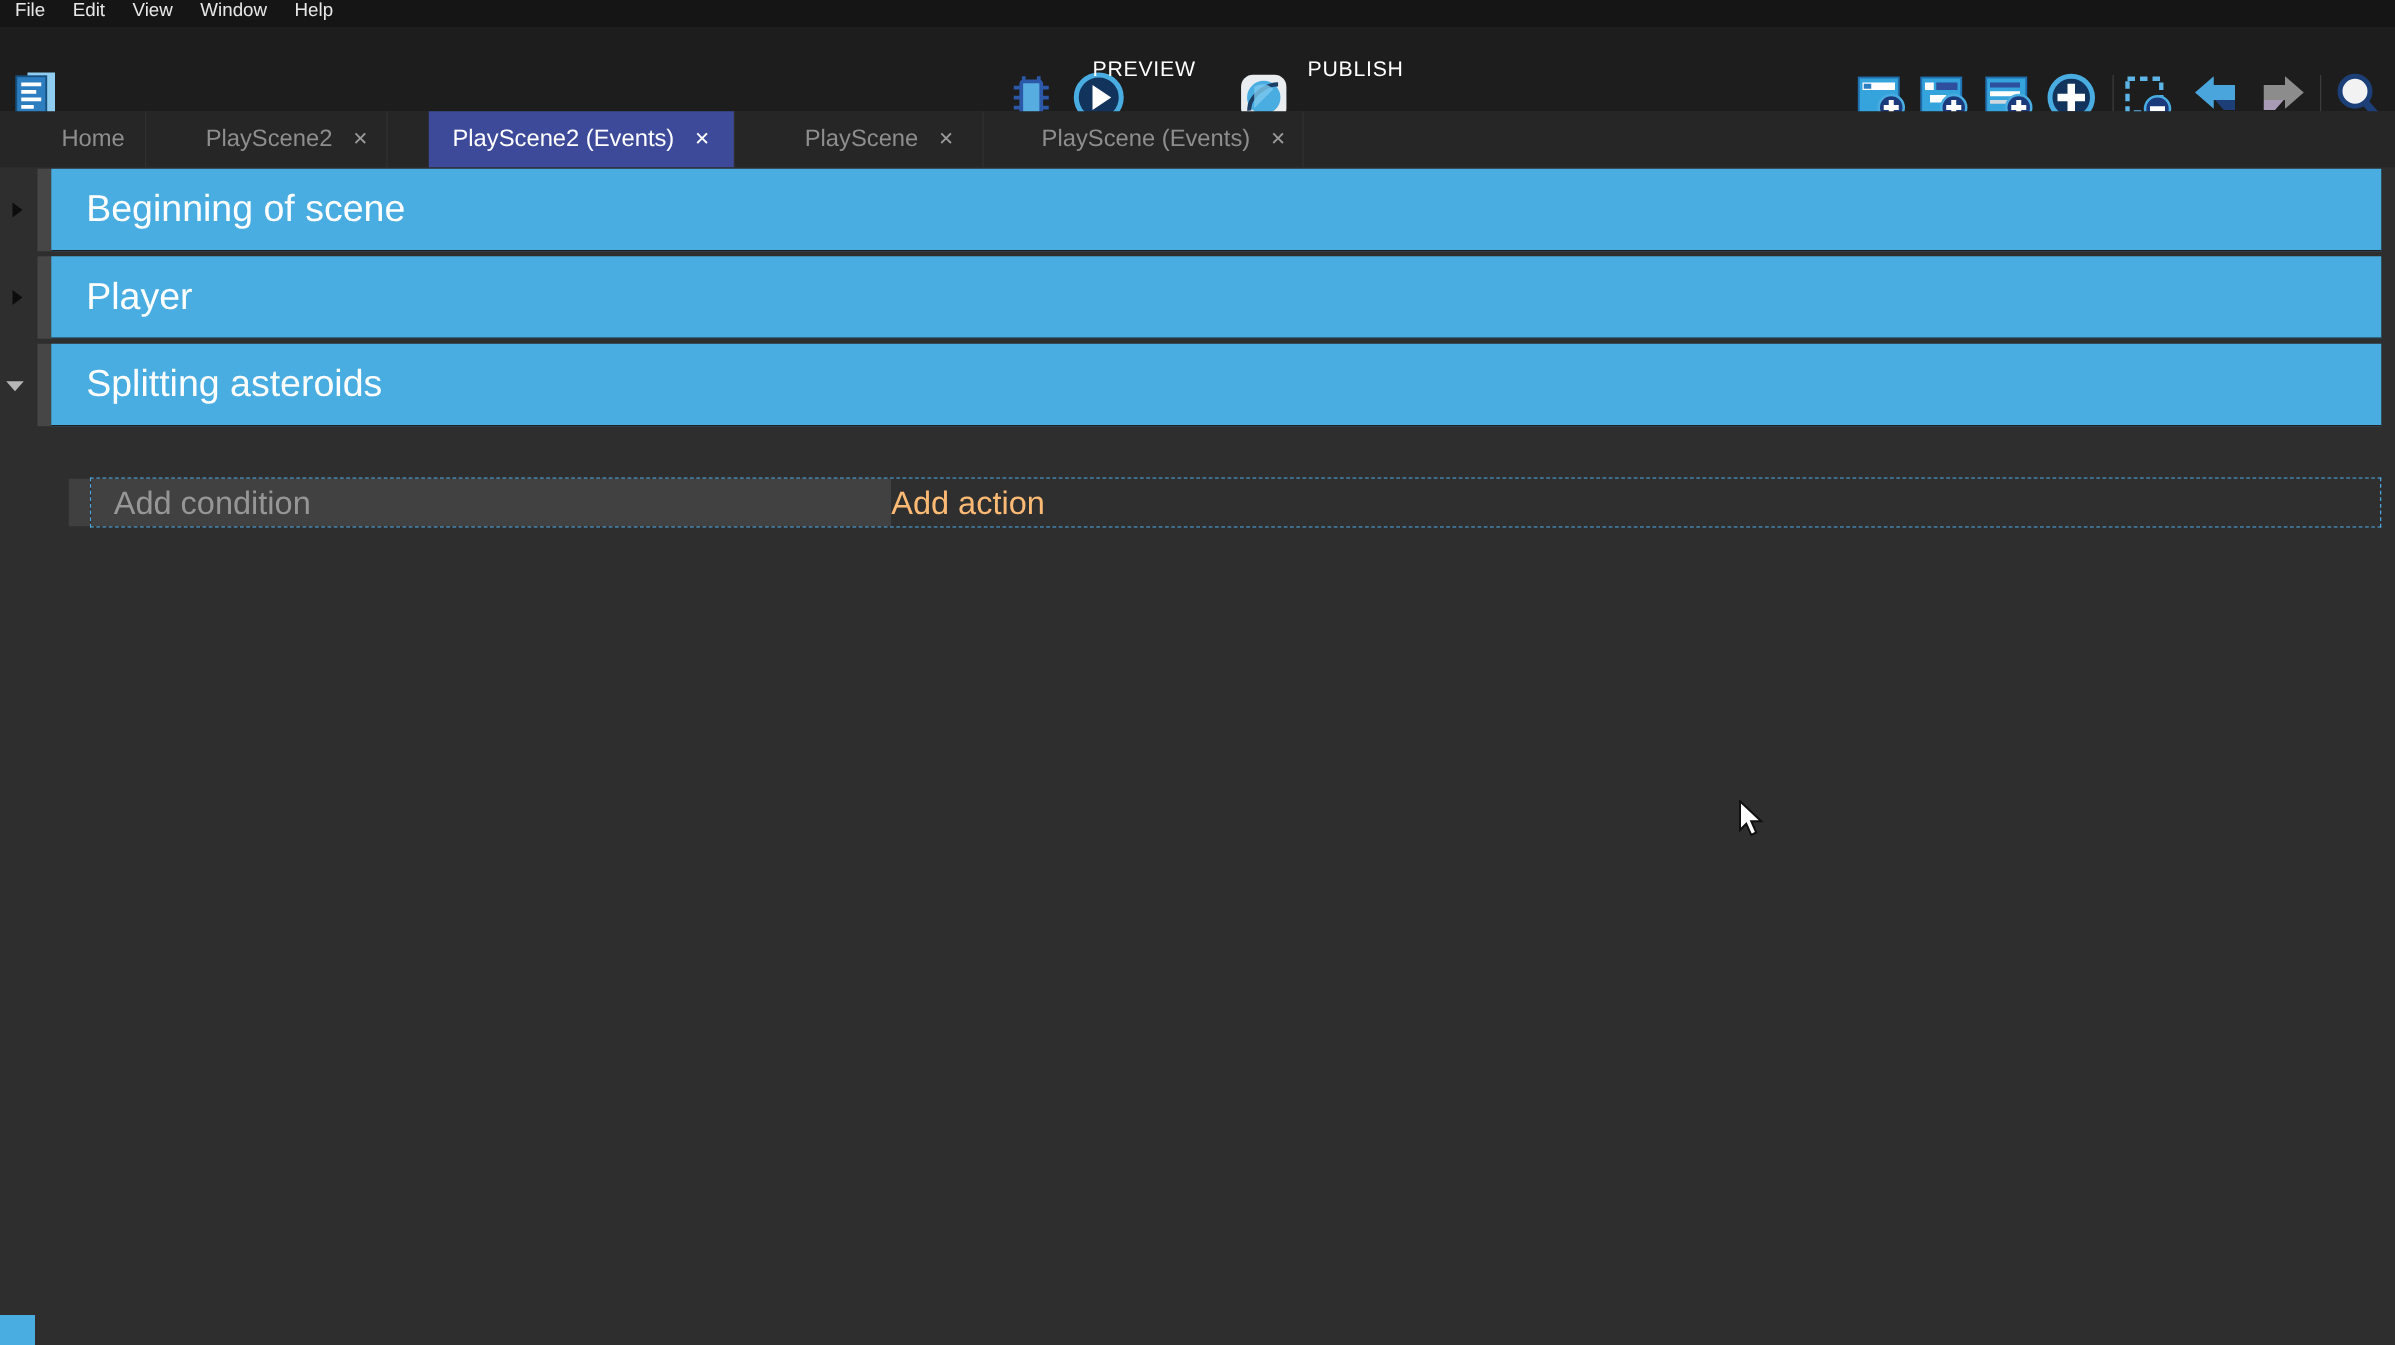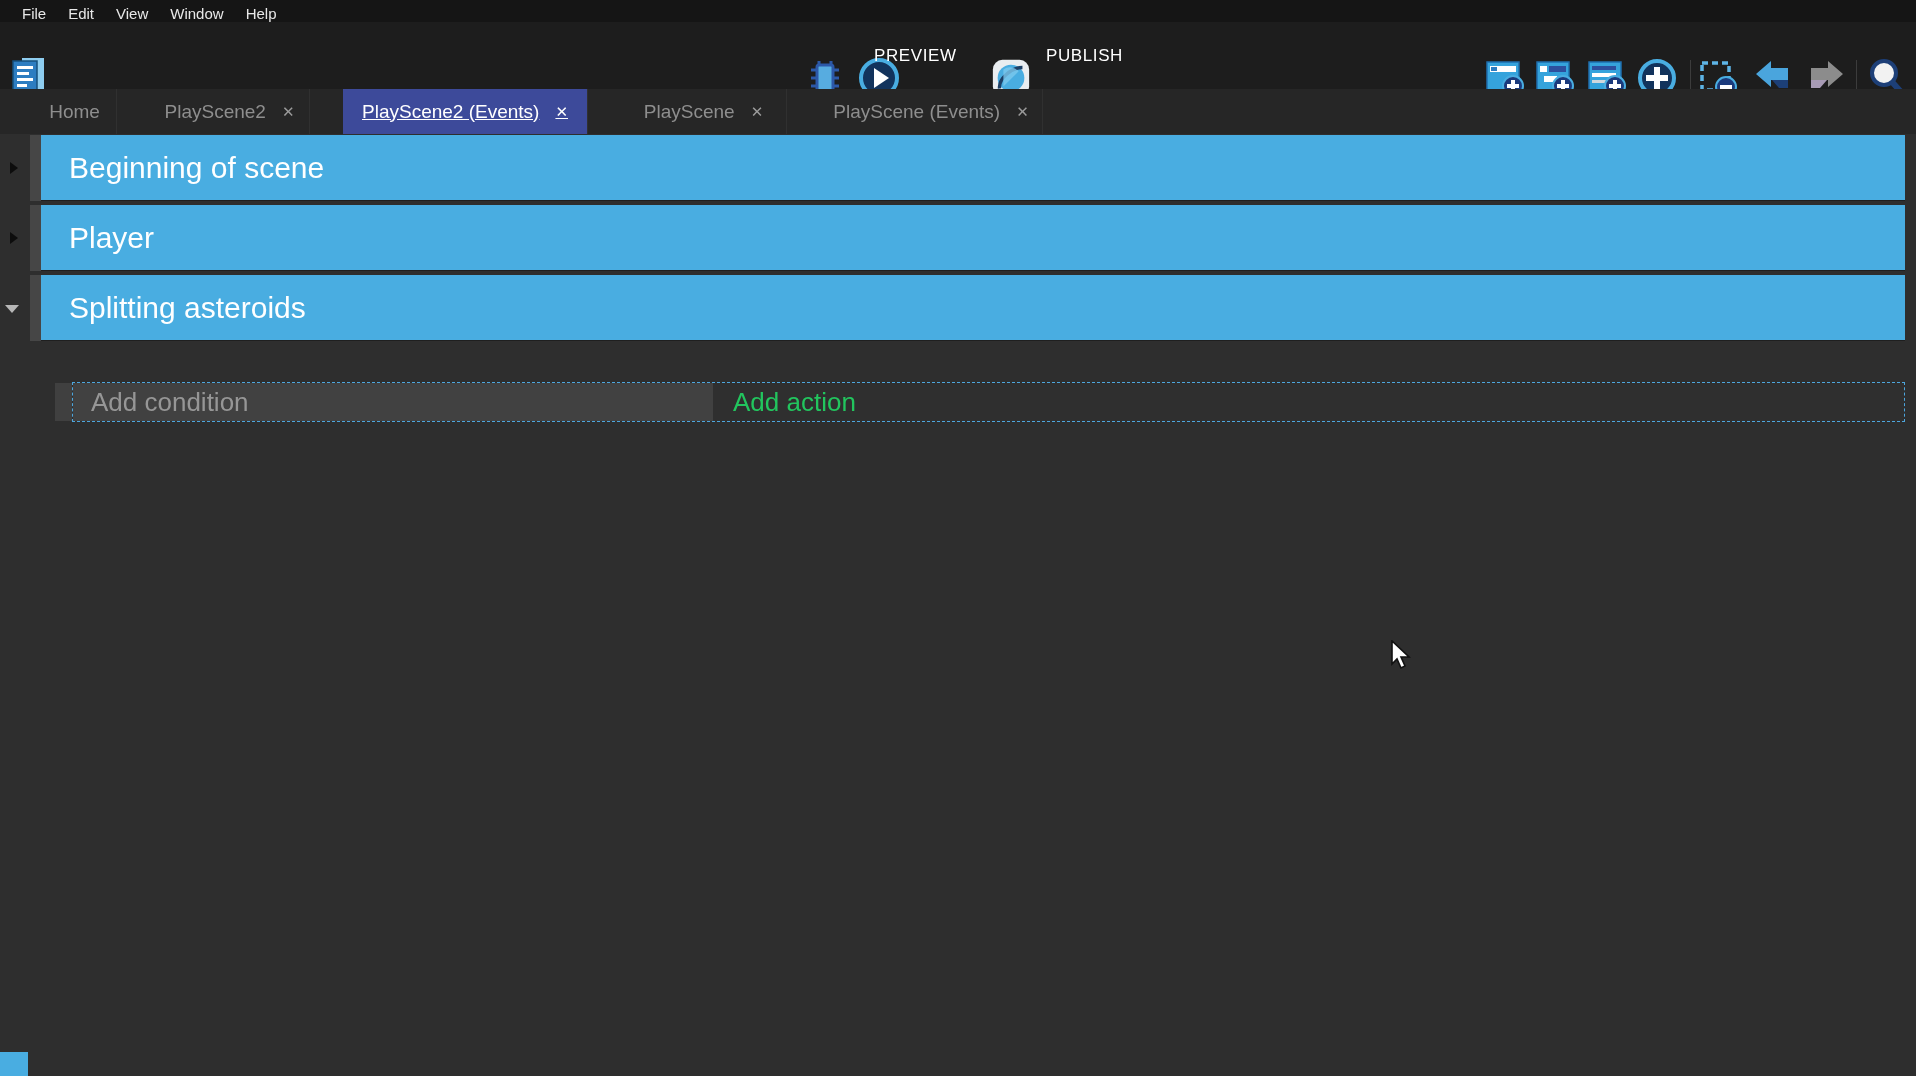--- a/index.html
+++ b/index.html
@@ -1,36 +1,36 @@
 <!DOCTYPE html>
 <html><head>
 <meta charset="utf-8">
 <style>
   html,body{margin:0;padding:0;background:#1a1a1a;}
   *{box-sizing:border-box;font-family:"Liberation Sans","DejaVu Sans",sans-serif;}
   #app{position:relative;width:1916px;height:1076px;background:#2e2e2e;overflow:hidden;}
 
   
   .menubar{position:absolute;left:0;top:0;width:1916px;height:22px;background:#151515;
-    display:flex;align-items:flex-end;gap:0;padding-left:22px;}
+    display:flex;align-items:flex-start;gap:0;padding-left:12px;}
   .menubar .mitem{color:#e8e8e8;font-size:15px;padding:0 11px 0 0;margin-right:11px;cursor:default;}
 
   
   .toolbar{position:absolute;left:0;top:22px;width:1916px;height:67px;background:#1d1d1d;}
   .tbicon{position:absolute;top:35px;width:42px;height:42px;display:flex;align-items:center;justify-content:center;}
   .tblabel{position:absolute;top:0;height:67px;display:flex;align-items:center;color:#ffffff;
     font-size:17px;letter-spacing:.6px;}
   .tbsep{position:absolute;top:38px;height:36px;width:1px;background:#3c3c3c;}
 
   
   .tabbar{position:absolute;left:0;top:89px;width:1916px;height:45px;background:#262626;display:flex;}
   .tab{height:45px;display:flex;align-items:center;justify-content:center;gap:16px;
     color:#8e8e8e;font-size:19px;border-right:1px solid #303030;cursor:default;white-space:nowrap;margin-left:33px;}
   .tab .close{font-size:15px;color:#9b9b9b;line-height:1;}
-  .tab.active{background:#3d4a9a;color:#ffffff;text-decoration:underline;}
+  .tab.active{background:#3d4a9a;color:#ffffff;}
   .tab.active .close{color:#ffffff;}
 
   
   .events{position:absolute;left:0;top:134px;width:1916px;height:942px;background:#2e2e2e;}
   .group-row{position:absolute;left:0;height:66px;}
   .arrow-right{position:absolute;left:10px;top:50%;margin-top:-6px;width:0;height:0;
     border-left:8px solid #0d0d0d;border-top:6px solid transparent;border-bottom:6px solid transparent;}
   .arrow-down{position:absolute;left:5px;top:50%;margin-top:-3px;width:0;height:0;
     border-top:8px solid #b7b7b7;border-left:7px solid transparent;border-right:7px solid transparent;}
   .handle{position:absolute;left:30px;top:0;width:11px;height:66px;background:#464646;}
@@ -38,21 +38,21 @@
     display:flex;align-items:center;padding-left:28px;color:#ffffff;font-size:30px;font-weight:300;
     border-bottom:1px solid #1f1f1f;}
 
   .sub-row{position:absolute;left:0;top:215px;height:40px;width:1916px;margin-top:33px;}
   .sub-handle{position:absolute;left:55px;top:1px;width:17px;height:38px;background:#404040;}
   .sub-box{position:absolute;left:72px;top:0;width:1833px;height:40px;
     border:1px dashed #4da6dd;display:flex;}
   .cond{width:640px;height:100%;background:#414141;display:flex;align-items:center;
     padding-left:18px;color:#969696;font-size:26px;}
   .act{flex:1;height:100%;background:#2f2f2f;display:flex;align-items:center;
-    padding-left:20px;color:#22c55e;font-size:26px;}
+    padding-left:0;color:#fdba74;font-size:26px;}
 
   .add-event-row{position:absolute;left:0;top:268px;width:1916px;height:34px;}
   .add-event-label{position:absolute;left:38px;top:0;color:#8a8a8a;font-size:26px;}
   .add-button{position:absolute;right:11px;top:0;color:#7a7a7a;font-size:26px;}
 
   .corner-chip{position:absolute;left:0;top:1052px;width:28px;height:24px;background:#49ade1;}
 
   .cursor{position:absolute;left:1390px;top:640px;}
 </style>
 </head>

